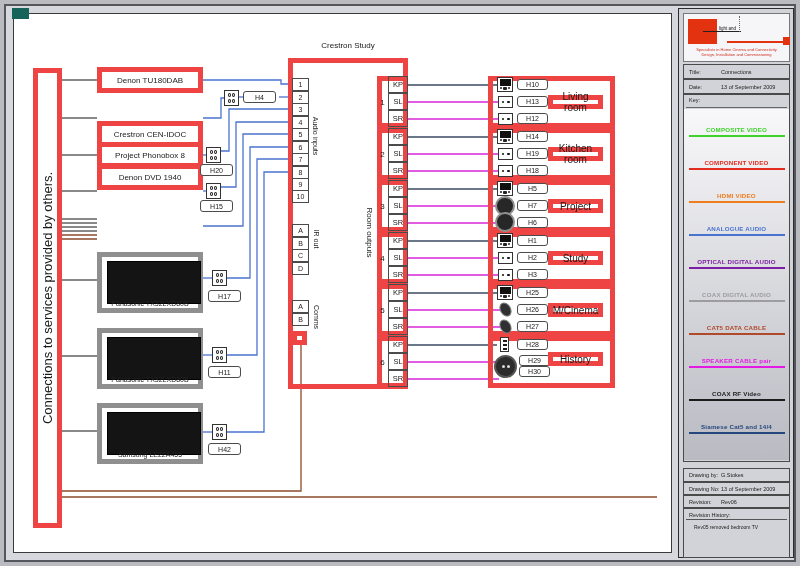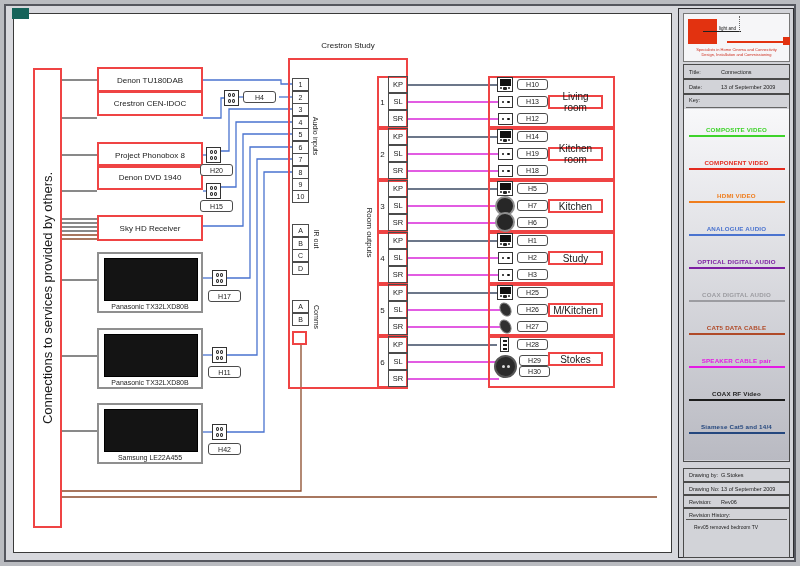--- a/index.html
+++ b/index.html
@@ -4,21 +4,21 @@
 <style>
 *{margin:0;padding:0;box-sizing:border-box}
 html,body{width:800px;height:566px;overflow:hidden}
 body{font-family:"Liberation Sans","DejaVu Sans",sans-serif;background:#b9bbc0;color:#1a1a1a}
 .page{position:relative;width:800px;height:566px;background:#b9bbc0}
 .abs{position:absolute}
 .sheet{position:absolute;left:4px;top:4px;width:792px;height:558px;border:2px solid #54565e;background:#d7d8dd}
 .canvas{position:absolute;left:13px;top:13px;width:659px;height:540px;background:#ffffff;border:1px solid #3a3a3a}
 .corner{position:absolute;left:12px;top:8px;width:17px;height:11px;background:#15635a}
 svg.wires{position:absolute;left:0;top:0;pointer-events:none}
-.bx{position:absolute;border:2px solid #ef4444;display:flex;align-items:center;justify-content:center;text-align:center}
+.bx{position:absolute;border:5px solid #ef4444;display:flex;align-items:center;justify-content:center;text-align:center}
 .src{left:97px;width:106px;height:26px;font-size:8px}
 .tv{left:97px;width:106px;height:61px;border-color:#8f8f8f}
 .tvscr{position:absolute;left:5px;top:4px;width:94px;height:43px;background:#141414;border:1px solid #000}
 .tvlbl{position:absolute;left:0;bottom:1px;width:100%;text-align:center;font-size:7px;color:#222}
 .rotccw{position:absolute;transform:rotate(-90deg);transform-origin:0 0;text-align:center;white-space:nowrap}
 .rotcw{position:absolute;transform:rotate(90deg);transform-origin:0 0;display:flex;align-items:center;justify-content:center;white-space:nowrap;color:#222}
 .jack{position:absolute;width:15px;height:16px;border:1px solid #333;background:#fff;display:grid;grid-template-columns:1fr 1fr;grid-template-rows:1fr 1fr;place-items:center;padding:1px 2px}
 .jack i{width:3px;height:4px;border:1px solid #222;border-radius:50%}
 .hub{position:absolute;width:33px;height:12px;border:1px solid #4b4b4b;border-radius:3px;background:#fff;font-size:7px;display:flex;align-items:center;justify-content:center}
 .hubr{width:31px;height:11px}
@@ -127,24 +127,23 @@
         <path d="M408,327H500"></path>
       <path d="M408,362H497"></path>
         <path d="M408,379H499"></path>
     </g>
   </svg>
 
   <div class="bx" style="left:33px;top:68px;width:29px;height:460px"></div>
   <div class="rotccw" style="left:33px;top:528px;width:460px;height:29px;line-height:29px;font-size:13px">Connections to services provided by others.</div>
 
   <div class="bx src" style="top:67px">Denon TU180DAB</div>
-  <div class="bx src" style="top:90px">Crestron CEN-IDOC</div>
+  <div class="bx src" style="top:121px">Crestron CEN-IDOC</div>
   <div class="bx src" style="top:142px">Project Phonobox 8</div>
   <div class="bx src" style="top:164px">Denon DVD 1940</div>
-  <div class="bx src" style="top:215px">Sky HD Receiver</div>
 
   <div class="jack" style="left:224px;top:90px">
       <i></i>
       <i></i>
       <i></i>
       <i></i>
     </div>
   <div class="hub" style="left:243px;top:91px">H4</div>
   <div class="jack" style="left:206px;top:147px">
       <i></i>
@@ -312,21 +311,21 @@
         <i></i>
         <b></b>
         <i></i>
       </div>
     </div>
   <div class="hub hubr" style="left:517px;top:183px">H5</div>
   <div class="spkr" style="left:495px;top:196px"></div>
   <div class="hub hubr" style="left:517px;top:200px">H7</div>
   <div class="spkr" style="left:495px;top:212px"></div>
   <div class="hub hubr" style="left:517px;top:217px">H6</div>
-  <div class="bx rname" style="top:199px">Kitchen</div>
+  <div class="bx rname" style="top:199px">Project</div>
 
   <div class="bx" style="left:488px;top:232px;width:127px;height:52px"></div>
   <div class="kpicon" style="left:497px;top:233px">
       <div class="kps"></div>
       <div class="kpd">
         <i></i>
         <b></b>
         <i></i>
       </div>
     </div>
@@ -350,34 +349,34 @@
         <i></i>
         <b></b>
         <i></i>
       </div>
     </div>
   <div class="hub hubr" style="left:517px;top:287px">H25</div>
   <div class="spko" style="left:500px;top:302px"></div>
   <div class="hub hubr" style="left:517px;top:304px">H26</div>
   <div class="spko" style="left:500px;top:319px"></div>
   <div class="hub hubr" style="left:517px;top:321px">H27</div>
-  <div class="bx rname" style="top:303px">M/Kitchen</div>
+  <div class="bx rname" style="top:303px">M/Cinema</div>
 
   <div class="bx" style="left:488px;top:336px;width:127px;height:52px"></div>
   <div class="kpstrip" style="left:500px;top:337px">
       <div></div>
     </div>
   <div class="hub hubr" style="left:517px;top:339px">H28</div>
   <div class="spkbig" style="left:494px;top:355px">
       <i></i>
       <i></i>
     </div>
   <div class="hub hubr" style="left:519px;top:355px">H29</div>
   <div class="hub hubr" style="left:519px;top:366px">H30</div>
-  <div class="bx rname" style="top:352px">Stokes</div>
+  <div class="bx rname" style="top:352px">History</div>
 
   <div class="panel"></div>
   <div class="logo"></div>
   <div class="lgsq"></div>
   <div class="lgbrand">light and</div>
   <div class="lgline"></div>
   <div class="lgdots"></div>
   <div class="lgred"></div>
   <div class="lgsq2"></div>
   <div class="lgtag" style="top:47px">Specialists in Home Cinema and Connectivity</div>

